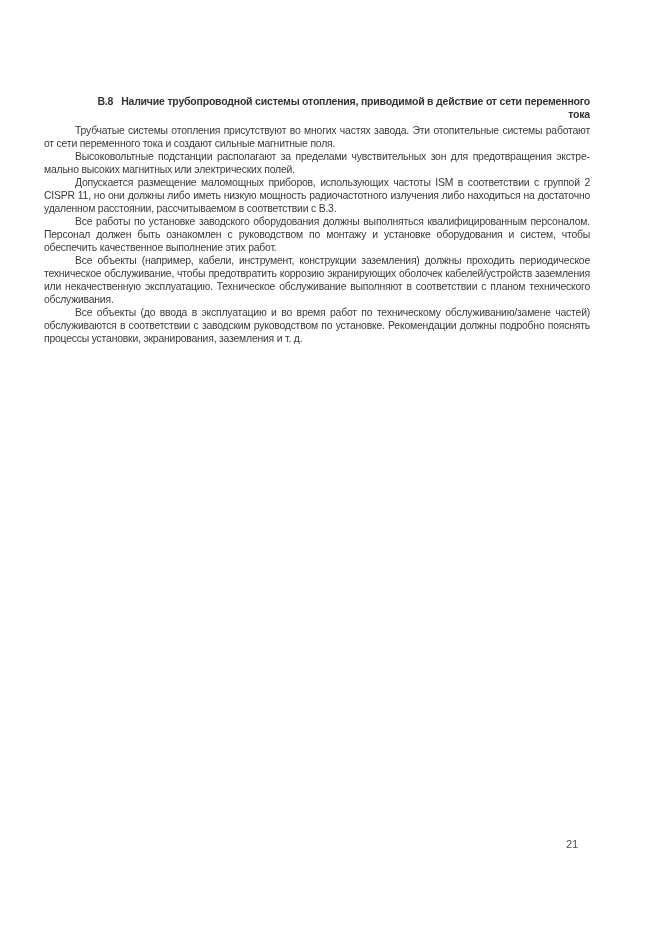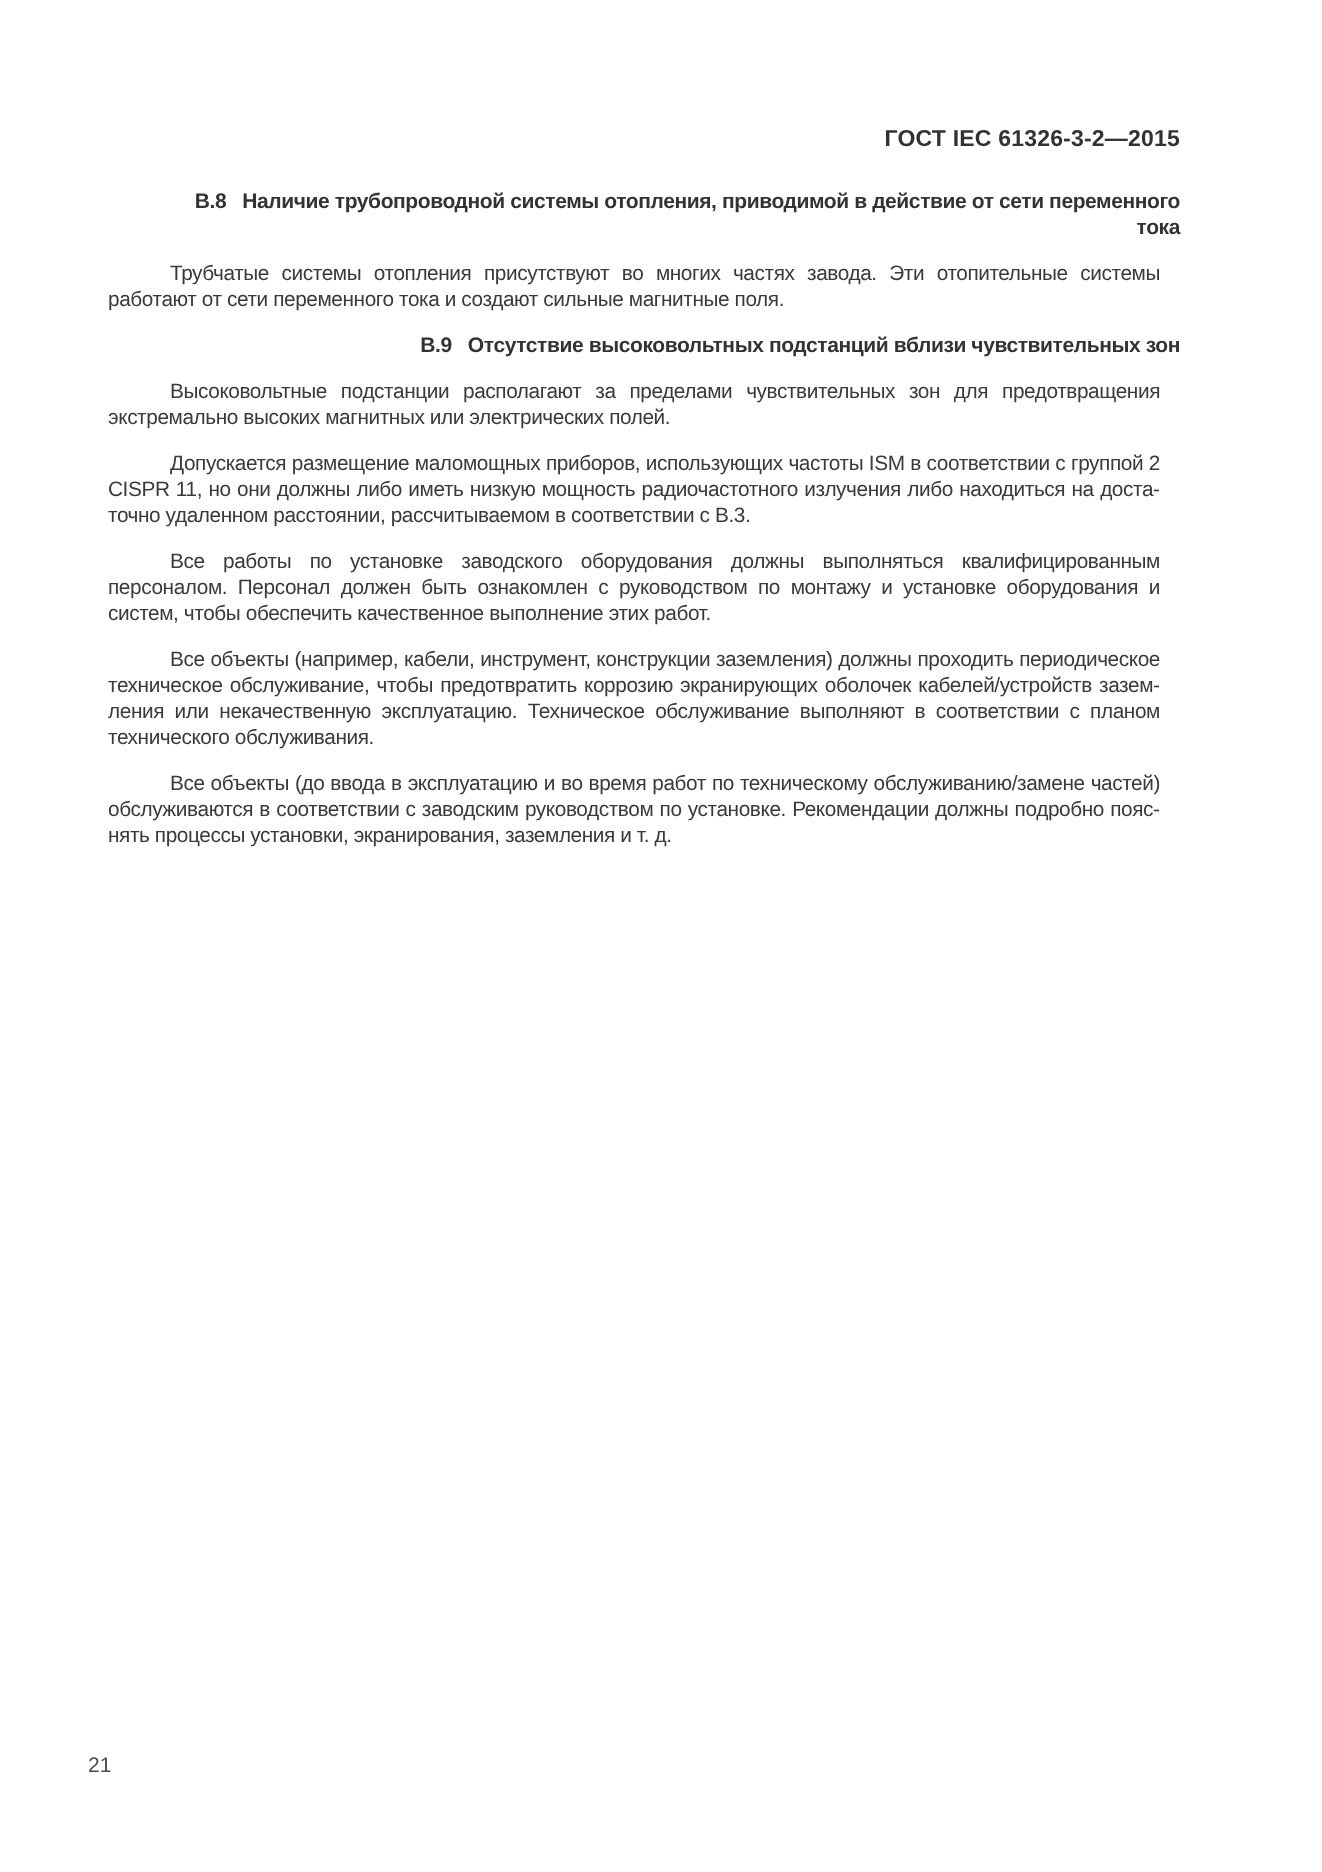--- a/index.html
+++ b/index.html
@@ -43,55 +43,50 @@
     margin: 6px 0 3px 0;
     padding-left: 31px;
     text-align: right;
     letter-spacing: -0.2px;
     color: #333333;
   }
   .sec-num {
     margin-right: 8px;
   }
   .sec-body {
-    margin: 10px;
+    margin: 0;
     text-indent: 31px;
     hyphens: manual;
   }
   .page-number {
     position: absolute;
-    top: 877px;
+    top: 838px;
     left: 44px;
     width: 534px;
+    text-align: right;
     font-size: 10.5px;
     color: #4a4a4a;
   }
 </style>
 </head>
 <body>
 
 <div class="page">
 
-  <div class="running-header">
-    <span>ГОСТ IEC 61326-3-2—2015</span>
-  </div>
 
   <div class="content">
 
     <section>
       <h2 class="sec-heading">
         <span class="sec-num">В.8</span><span class="sec-title">Наличие трубопроводной системы отопления, приводимой в действие от сети переменного тока</span>
       </h2>
       <p class="sec-body">Трубчатые системы отопления присутствуют во многих частях завода. Эти отопительные системы работают от сети переменного тока и создают сильные магнитные поля.</p>
     </section>
 
     <section>
-      <h2 class="sec-heading">
-        <span class="sec-num">В.9</span><span class="sec-title">Отсутствие высоковольтных подстанций вблизи чувствительных зон</span>
-      </h2>
       <p class="sec-body">Высоковольтные подстанции располагают за пределами чувствительных зон для предотвращения экстре­мально высоких магнитных или электрических полей.</p>
     </section>
 
     <section>
       <p class="sec-body">Допускается размещение маломощных приборов, использующих частоты ISM в соответствии с группой 2 CISPR 11, но они должны либо иметь низкую мощность радиочастотного излучения либо находиться на доста­точно удаленном расстоянии, рассчитываемом в соответствии с В.3.</p>
     </section>
 
     <section>
       <p class="sec-body">Все работы по установке заводского оборудования должны выполняться квалифицированным персоналом. Персонал должен быть ознакомлен с руководством по монтажу и установке оборудования и систем, чтобы обеспечить качественное выполнение этих работ.</p>
     </section>

